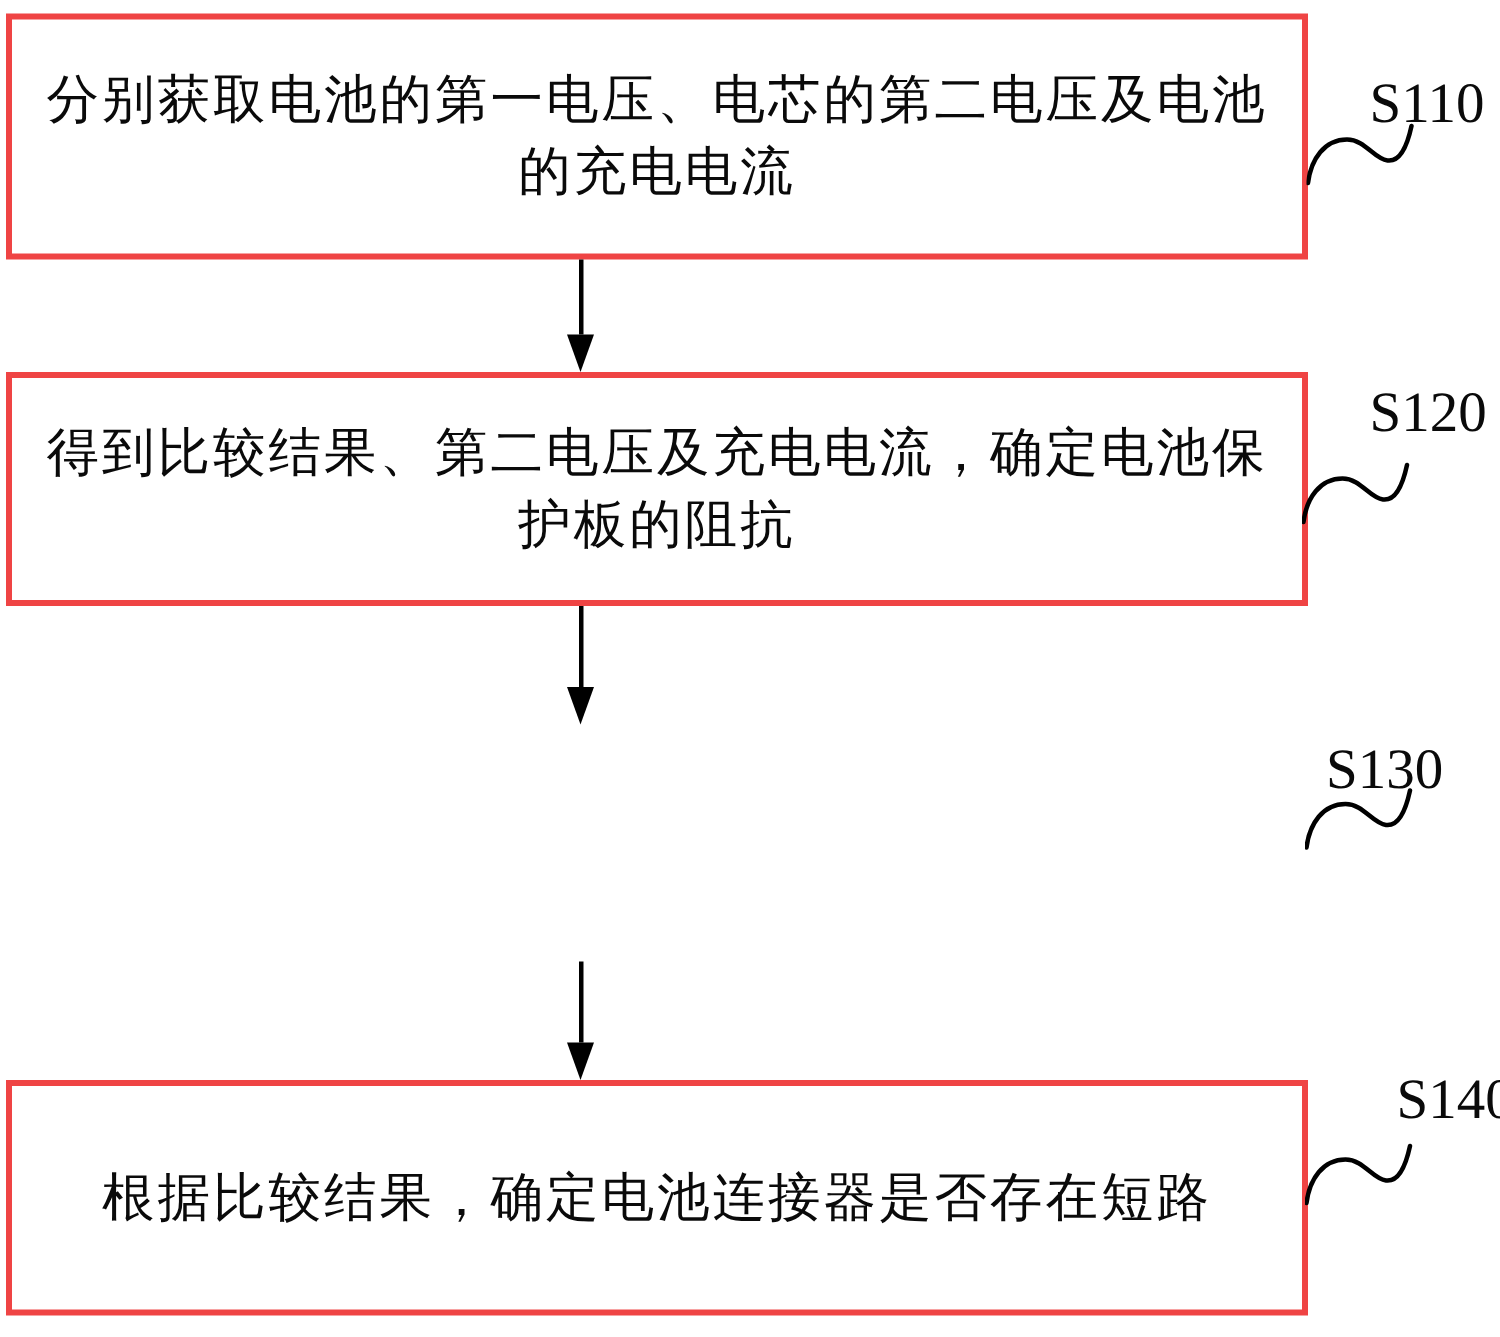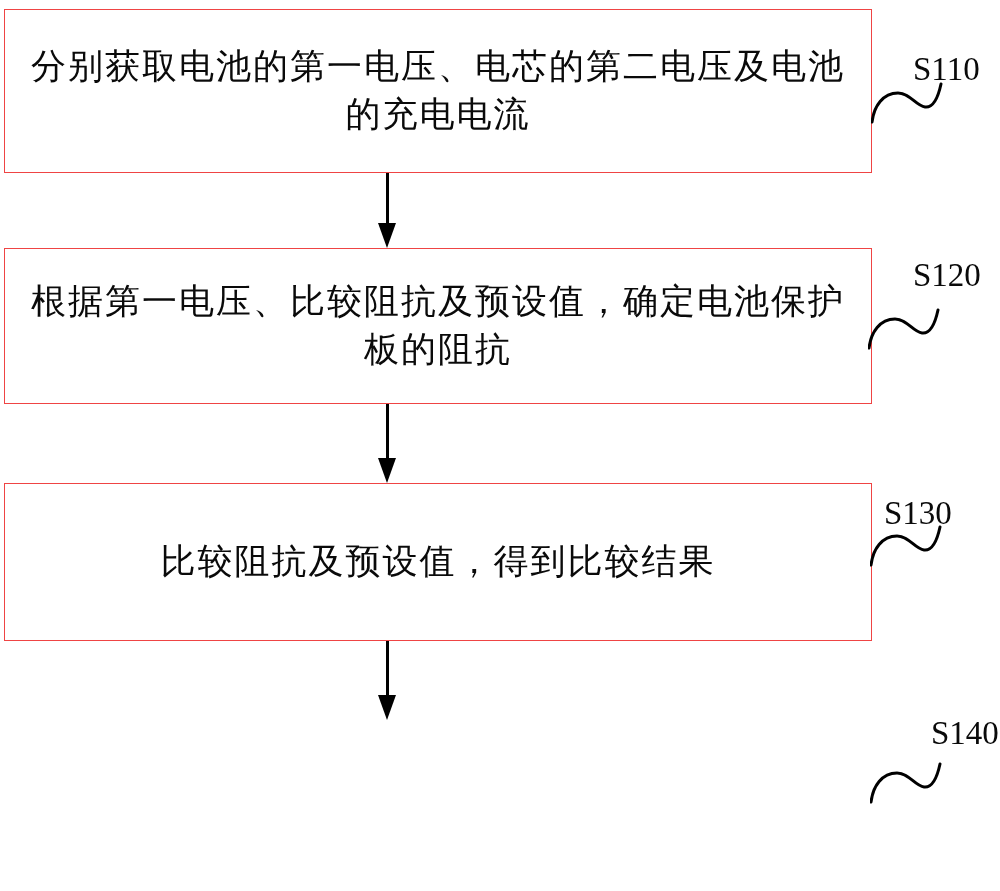--- a/index.html
+++ b/index.html
@@ -14,21 +14,21 @@
     background: #ffffff;
     font-family: "Liberation Serif", serif;
     color: #000000;
     overflow: hidden;
   }
   
   .flow-box {
     position: absolute;
     left: 4px;
     width: 868px;
-    border: 1px solid #ef4444;
+    border: 4px solid #ef4444;
     box-sizing: border-box;
     background: #ffffff;
     display: flex;
     align-items: center;
     justify-content: center;
   }
   .box-1 { top: 9px;   height: 164px; }
   .box-2 { top: 248px; height: 156px; }
   .box-3 { top: 483px; height: 158px; }
   .box-4 { top: 720px; height: 157px; }
@@ -62,21 +62,21 @@
     width: 0;
     height: 0;
     border-left: 9px solid transparent;
     border-right: 9px solid transparent;
     border-top: 25px solid #000000;
   }
   
   .step-label {
     position: absolute;
     font-family: "Liberation Serif", serif;
-    font-size: 33px;
+    font-size: 38px;
     line-height: 34px;
     color: #0a0a0a;
     white-space: nowrap;
   }
   .label-1 { left: 913px; top: 52px;  }
   .label-2 { left: 913px; top: 258px; }
   .label-3 { left: 884px; top: 496px; }
   .label-4 { left: 931px; top: 716px; }
   
   .squiggle {
@@ -107,43 +107,43 @@
     <path d="M 1,42 C 3,26 12,13 27,13 C 39,13 45,26 54,27 C 62,28 67,18 70,4"></path>
   </svg>
   <div class="step-label label-1">S110</div>
 
   <div class="flow-arrow arrow-1">
     <div class="arrow-line"></div>
     <div class="arrow-head"></div>
   </div>
 
   <div class="flow-box box-2">
-    <div class="flow-text">根据第一电压、比较阻抗及预设值，确定电池保护板的阻抗</div>
+    <div class="flow-text">得到比较结果、第二电压及充电电流，确定电池保护板的阻抗</div>
   </div>
   <svg class="squiggle squig-2" viewBox="0 0 74 44">
     <path d="M 1,42 C 3,26 12,13 27,13 C 39,13 45,26 54,27 C 62,28 67,18 70,4"></path>
   </svg>
   <div class="step-label label-2">S120</div>
 
   <div class="flow-arrow arrow-2">
     <div class="arrow-line"></div>
     <div class="arrow-head"></div>
   </div>
 
-  <div class="flow-box box-3">
-    <div class="flow-text">比较阻抗及预设值，得到比较结果</div>
-  </div>
   <svg class="squiggle squig-3" viewBox="0 0 74 44">
     <path d="M 1,42 C 3,26 12,13 27,13 C 39,13 45,26 54,27 C 62,28 67,18 70,4"></path>
   </svg>
   <div class="step-label label-3">S130</div>
 
   <div class="flow-arrow arrow-3">
     <div class="arrow-line"></div>
     <div class="arrow-head"></div>
   </div>
 
+  <div class="flow-box box-4">
+    <div class="flow-text">根据比较结果，确定电池连接器是否存在短路</div>
+  </div>
   <svg class="squiggle squig-4" viewBox="0 0 74 44">
     <path d="M 1,42 C 3,26 12,13 27,13 C 39,13 45,26 54,27 C 62,28 67,18 70,4"></path>
   </svg>
   <div class="step-label label-4">S140</div>
 
 </div>
 
 </body></html>

